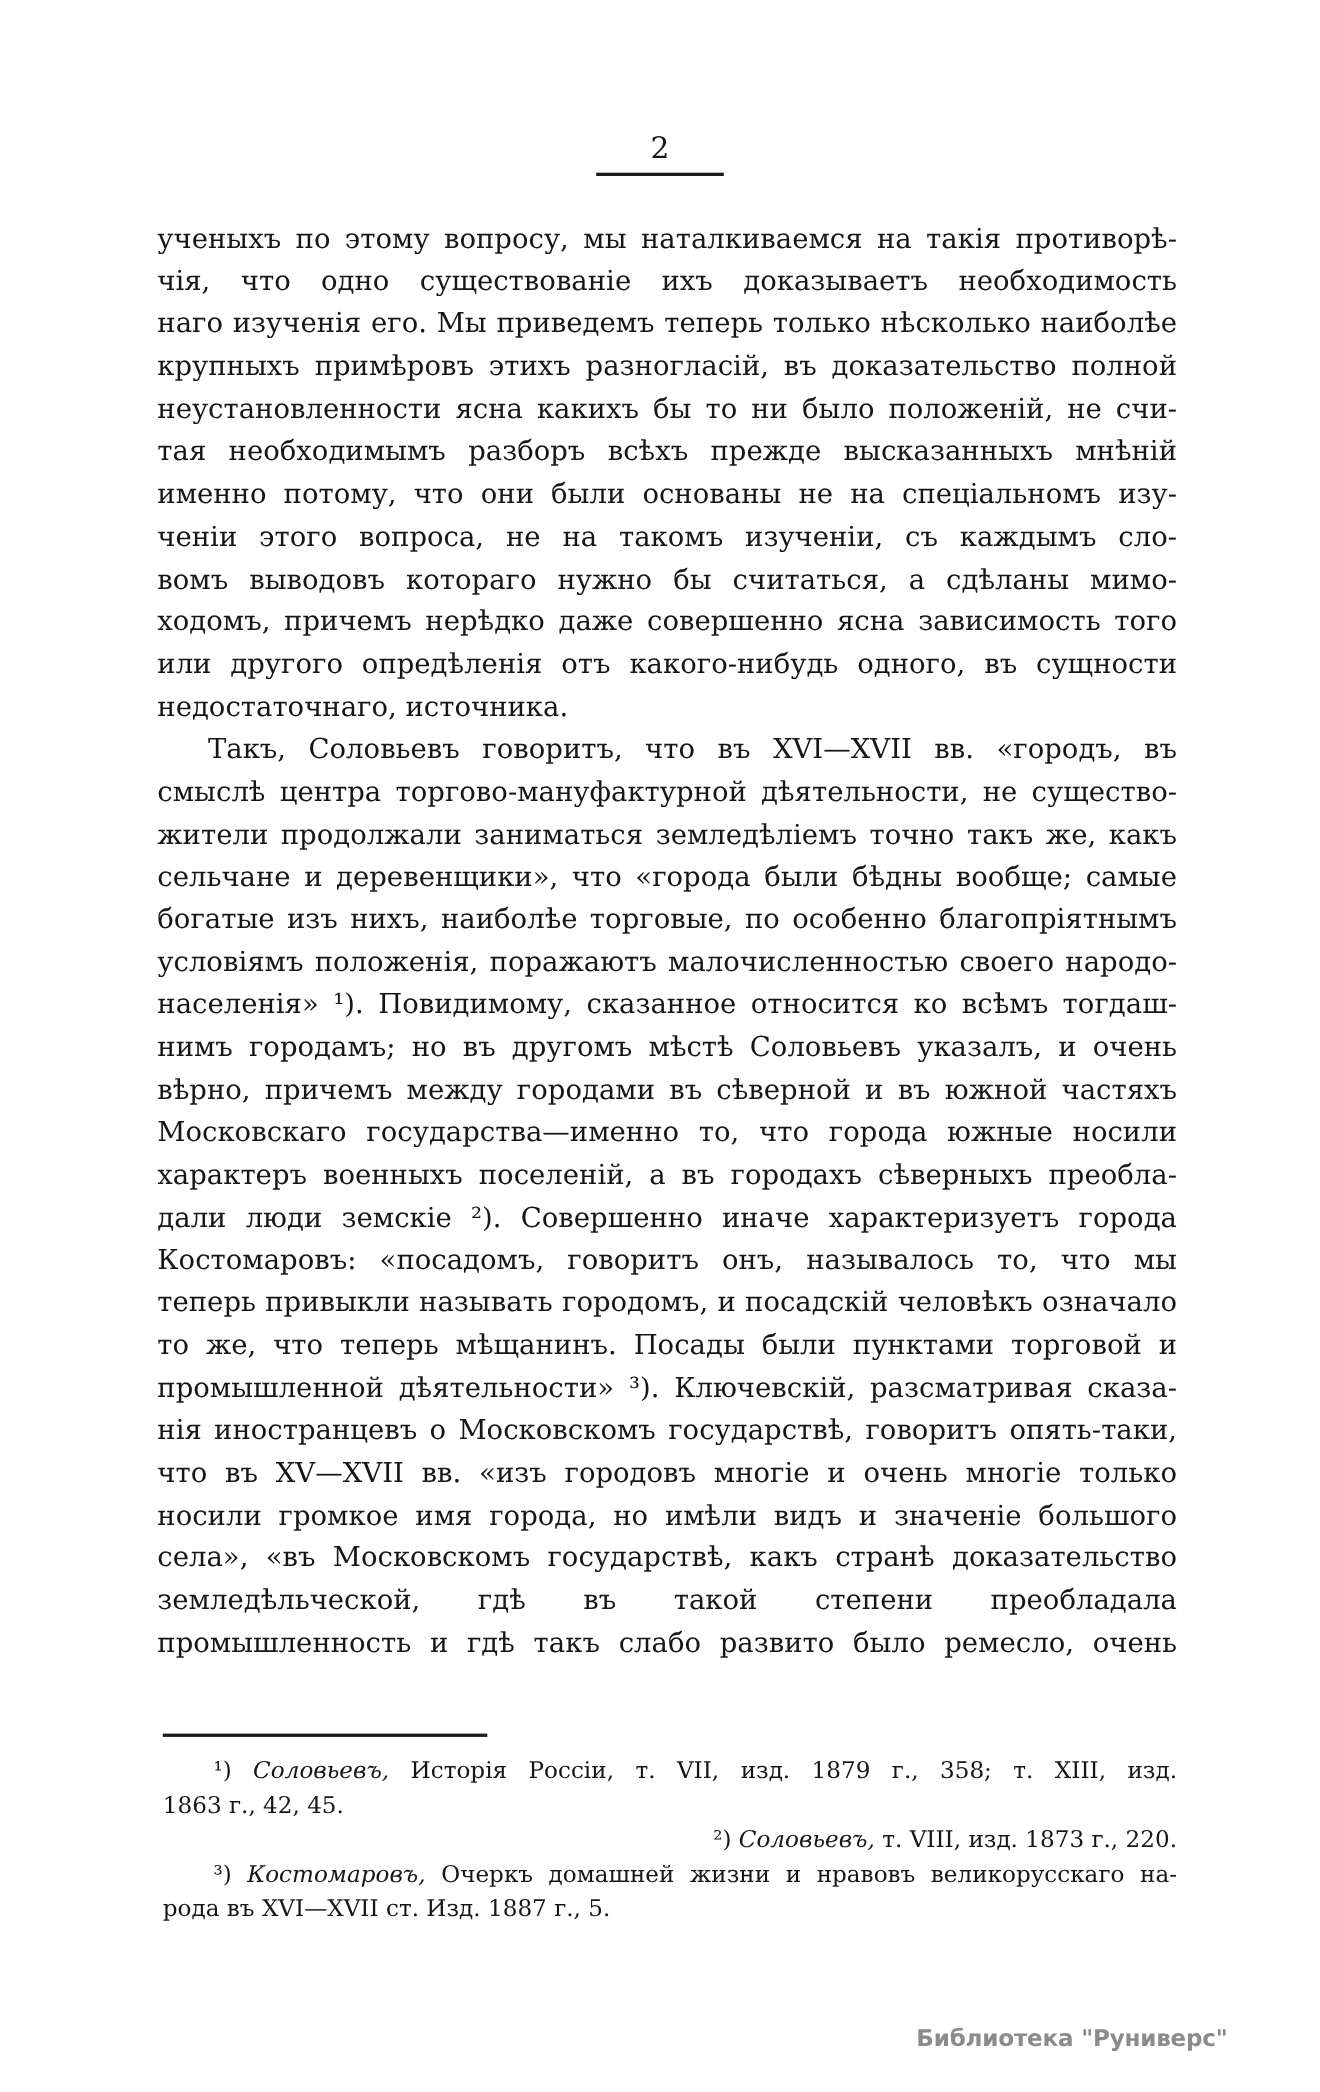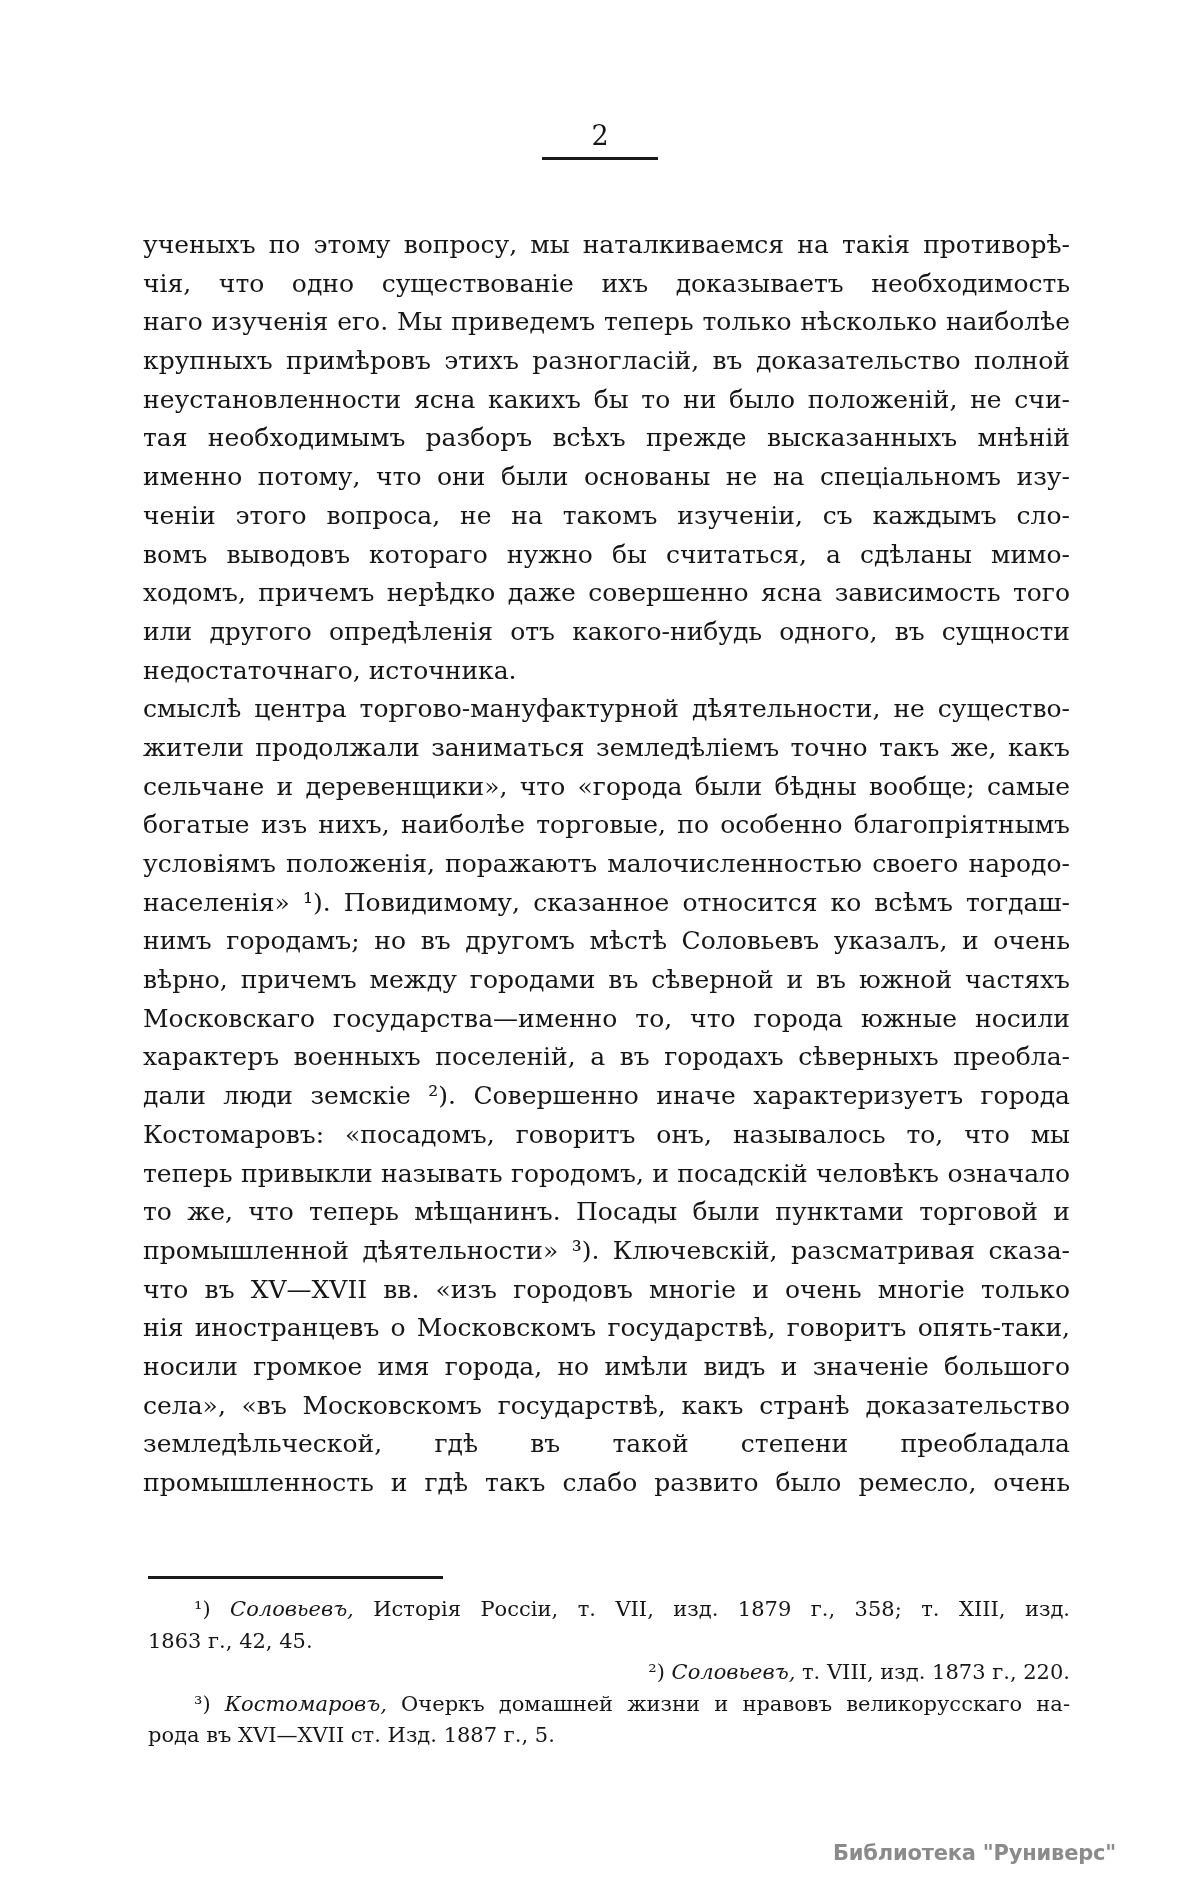--- a/index.html
+++ b/index.html
@@ -14,21 +14,21 @@
 
   .pagenum-wrap {
     position: absolute; left: 542px; top: 118px; width: 116px;
     text-align: center;
     font-size: 27px; line-height: 36px;
     border-bottom: 3px solid #1a1a1a;
     padding-bottom: 3px;
   }
 
   .body-text {
-    position: absolute; left: 143px; top: 226px; width: 927px;
+    position: absolute; left: 143px; top: 198px; width: 927px;
     font-size: 25px; line-height: 38.7px;
   }
   .line { height: 38.7px; overflow: hidden; text-align: left; white-space: normal; }
   .line.j { text-align: justify; text-align-last: justify; }
   .line.ind { text-indent: 46px; text-align: right; }
   .it { font-style: italic; }
 
   .fn-rule {
     position: absolute; left: 148px; top: 1576px;
     width: 295px; height: 3px; background: #1a1a1a;
@@ -61,37 +61,38 @@
       <div class="line j"><span>наго изученія его. Мы приведемъ теперь только нѣсколько наиболѣе</span></div>
       <div class="line j"><span>крупныхъ примѣровъ этихъ разногласій, въ доказательство полной</span></div>
       <div class="line j"><span>неустановленности ясна какихъ бы то ни было положеній, не счи-</span></div>
       <div class="line j"><span>тая необходимымъ разборъ всѣхъ прежде высказанныхъ мнѣній</span></div>
       <div class="line j"><span>именно потому, что они были основаны не на спеціальномъ изу-</span></div>
       <div class="line j"><span>ченіи этого вопроса, не на такомъ изученіи, съ каждымъ сло-</span></div>
       <div class="line j"><span>вомъ выводовъ котораго нужно бы считаться, а сдѣланы мимо-</span></div>
       <div class="line j"><span>ходомъ, причемъ нерѣдко даже совершенно ясна зависимость того</span></div>
       <div class="line j"><span>или другого опредѣленія отъ какого-нибудь одного, въ сущности</span></div>
       <div class="line"><span>недостаточнаго, источника.</span></div>
+      <div class="line j ind"><span>Такъ, Соловьевъ говоритъ, что въ XVI—XVII вв. «городъ, въ</span></div>
       <div class="line j"><span>смыслѣ центра торгово-мануфактурной дѣятельности, не существо-</span></div>
       <div class="line j"><span>жители продолжали заниматься земледѣліемъ точно такъ же, какъ</span></div>
       <div class="line j"><span>сельчане и деревенщики», что «города были бѣдны вообще; самые</span></div>
       <div class="line j"><span>богатые изъ нихъ, наиболѣе торговые, по особенно благопріятнымъ</span></div>
       <div class="line j"><span>условіямъ положенія, поражаютъ малочисленностью своего народо-</span></div>
       <div class="line j"><span>населенія» ¹). Повидимому, сказанное относится ко всѣмъ тогдаш-</span></div>
       <div class="line j"><span>нимъ городамъ; но въ другомъ мѣстѣ Соловьевъ указалъ, и очень</span></div>
       <div class="line j"><span>вѣрно, причемъ между городами въ сѣверной и въ южной частяхъ</span></div>
       <div class="line j"><span>Московскаго государства—именно то, что города южные носили</span></div>
       <div class="line j"><span>характеръ военныхъ поселеній, а въ городахъ сѣверныхъ преобла-</span></div>
       <div class="line j"><span>дали люди земскіе ²). Совершенно иначе характеризуетъ города</span></div>
       <div class="line j"><span>Костомаровъ: «посадомъ, говоритъ онъ, называлось то, что мы</span></div>
       <div class="line j"><span>теперь привыкли называть городомъ, и посадскій человѣкъ означало</span></div>
       <div class="line j"><span>то же, что теперь мѣщанинъ. Посады были пунктами торговой и</span></div>
       <div class="line j"><span>промышленной дѣятельности» ³). Ключевскій, разсматривая сказа-</span></div>
+      <div class="line j"><span>нія иностранцевъ о Московскомъ государствѣ, говоритъ опять-таки,</span></div>
       <div class="line j"><span>что въ XV—XVII вв. «изъ городовъ многіе и очень многіе только</span></div>
-      <div class="line j"><span>нія иностранцевъ о Московскомъ государствѣ, говоритъ опять-таки,</span></div>
       <div class="line j"><span>носили громкое имя города, но имѣли видъ и значеніе большого</span></div>
       <div class="line j"><span>села», «въ Московскомъ государствѣ, какъ странѣ доказательство</span></div>
       <div class="line j"><span>земледѣльческой, гдѣ въ такой степени преобладала первоначальная</span></div>
       <div class="line j"><span>промышленность и гдѣ такъ слабо развито было ремесло, очень</span></div>
     </div>
 
   <div class="fn-rule"></div>
 
   <div class="footnotes">
       <div class="line j ind"><span>¹) </span><span class="it">Соловьевъ,</span><span> Исторія Россіи, т. VII, изд. 1879 г., 358; т. XIII, изд.</span></div>

